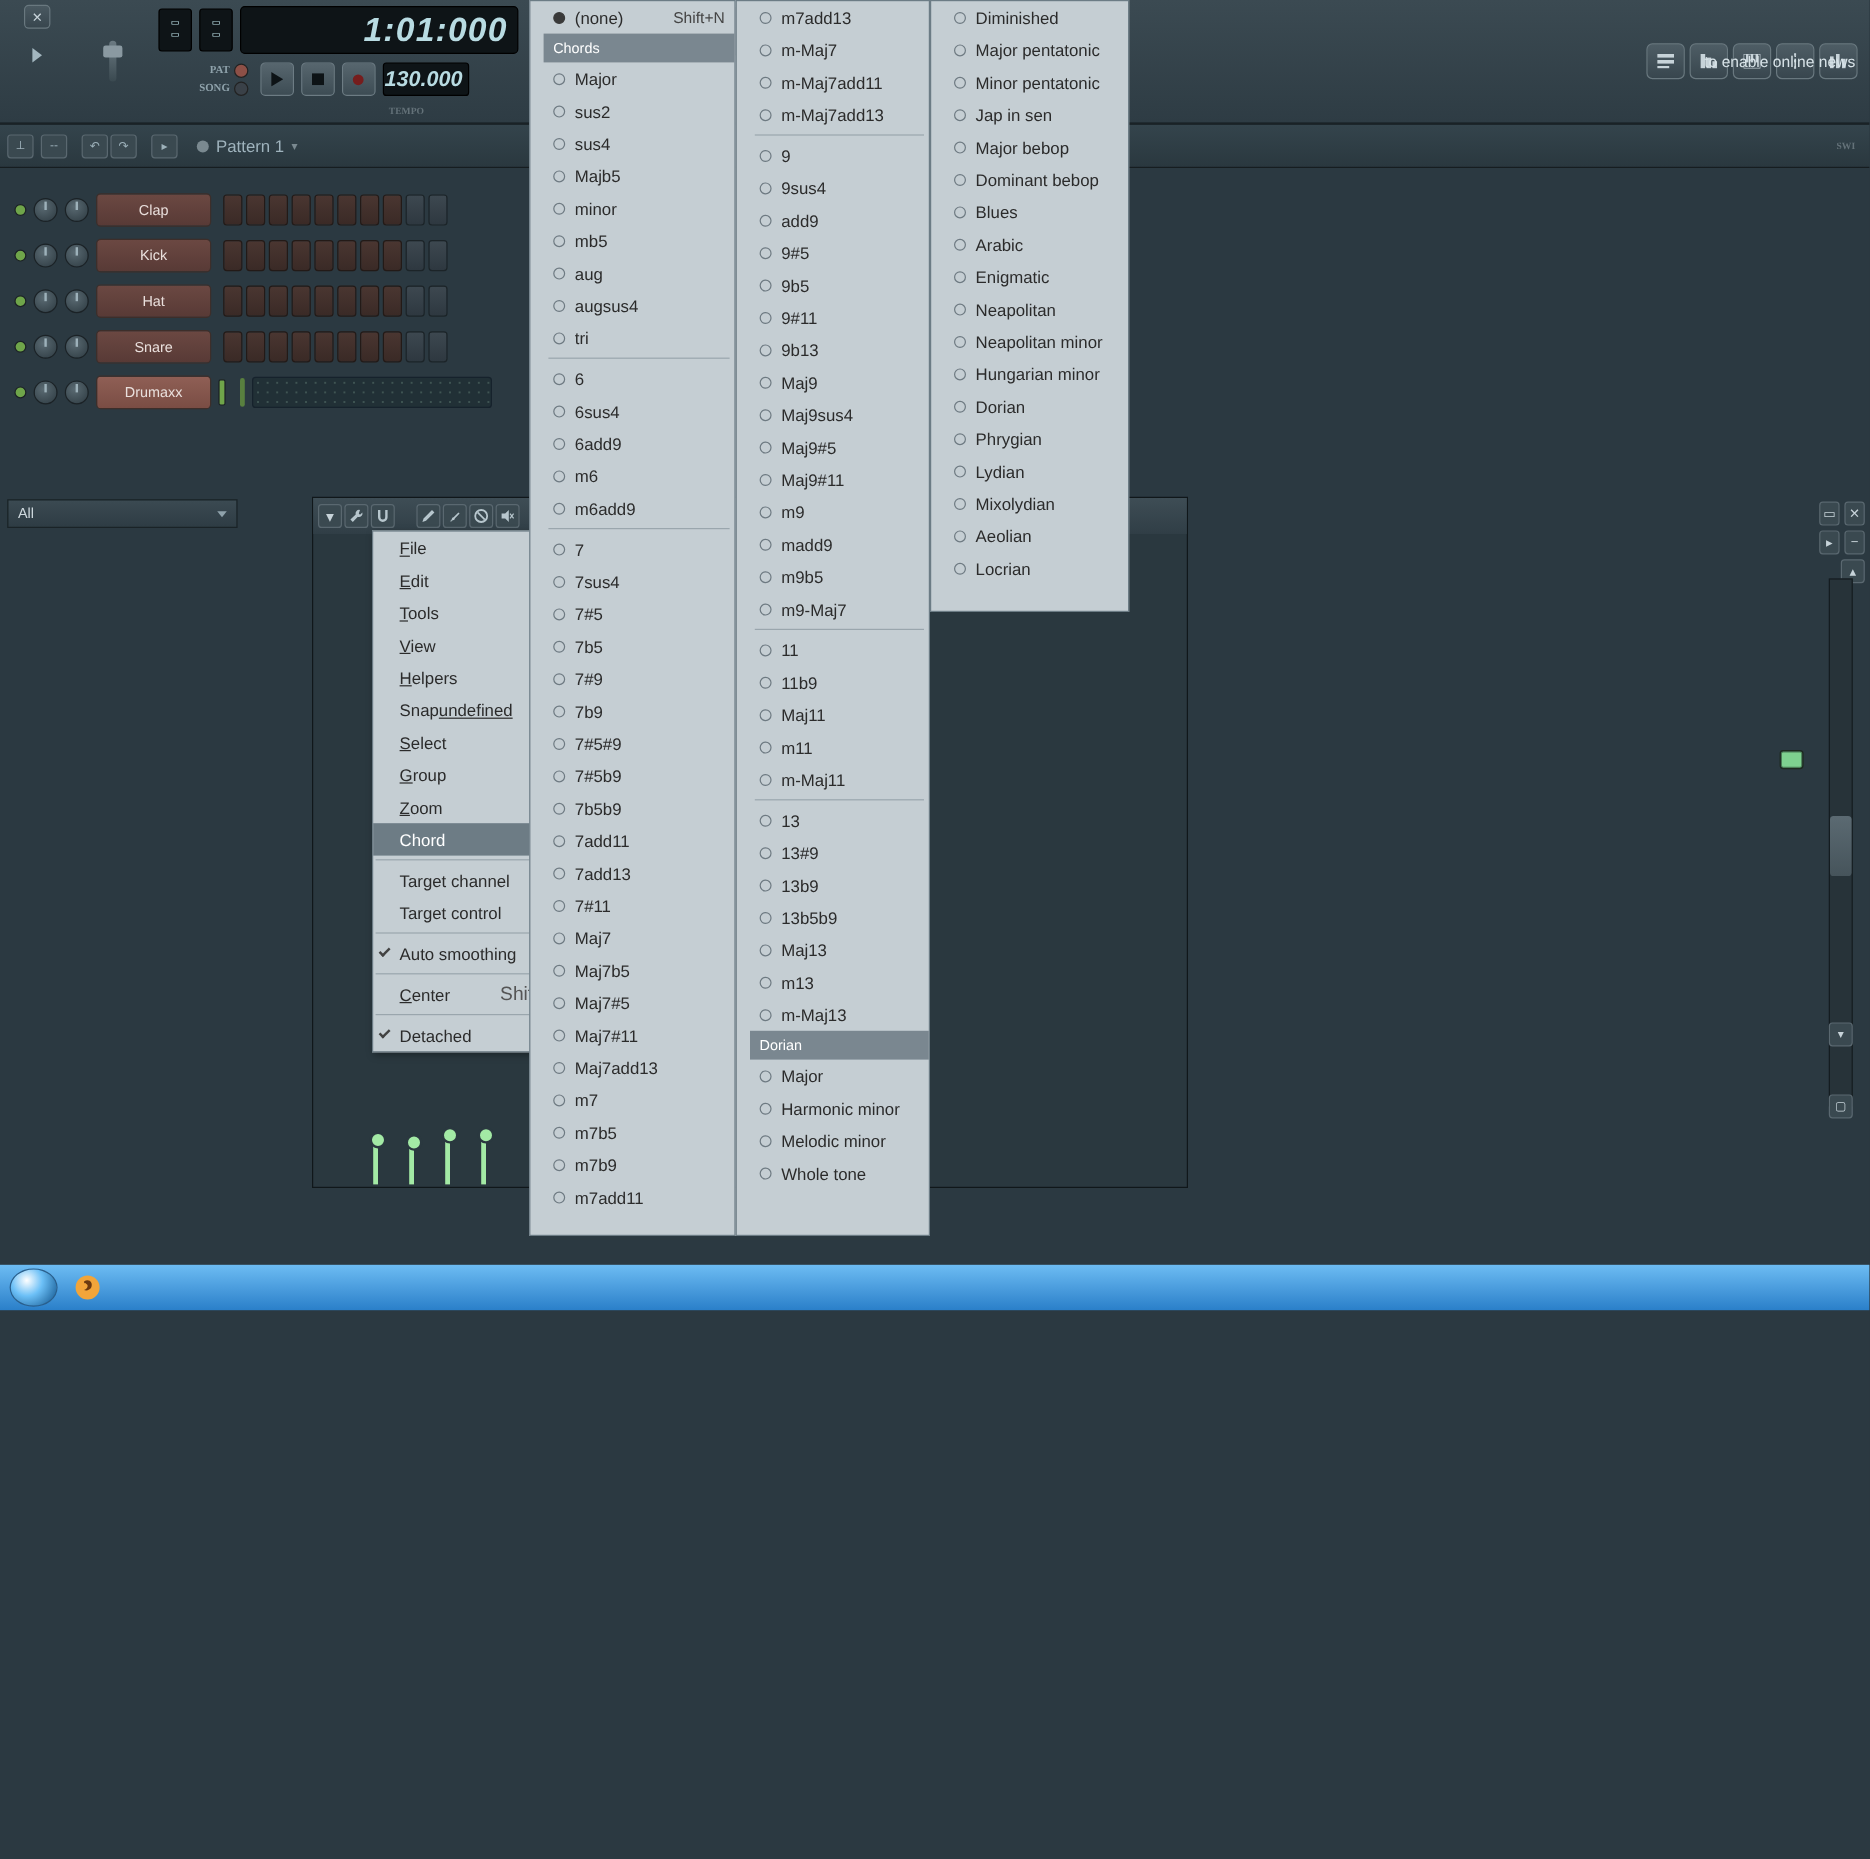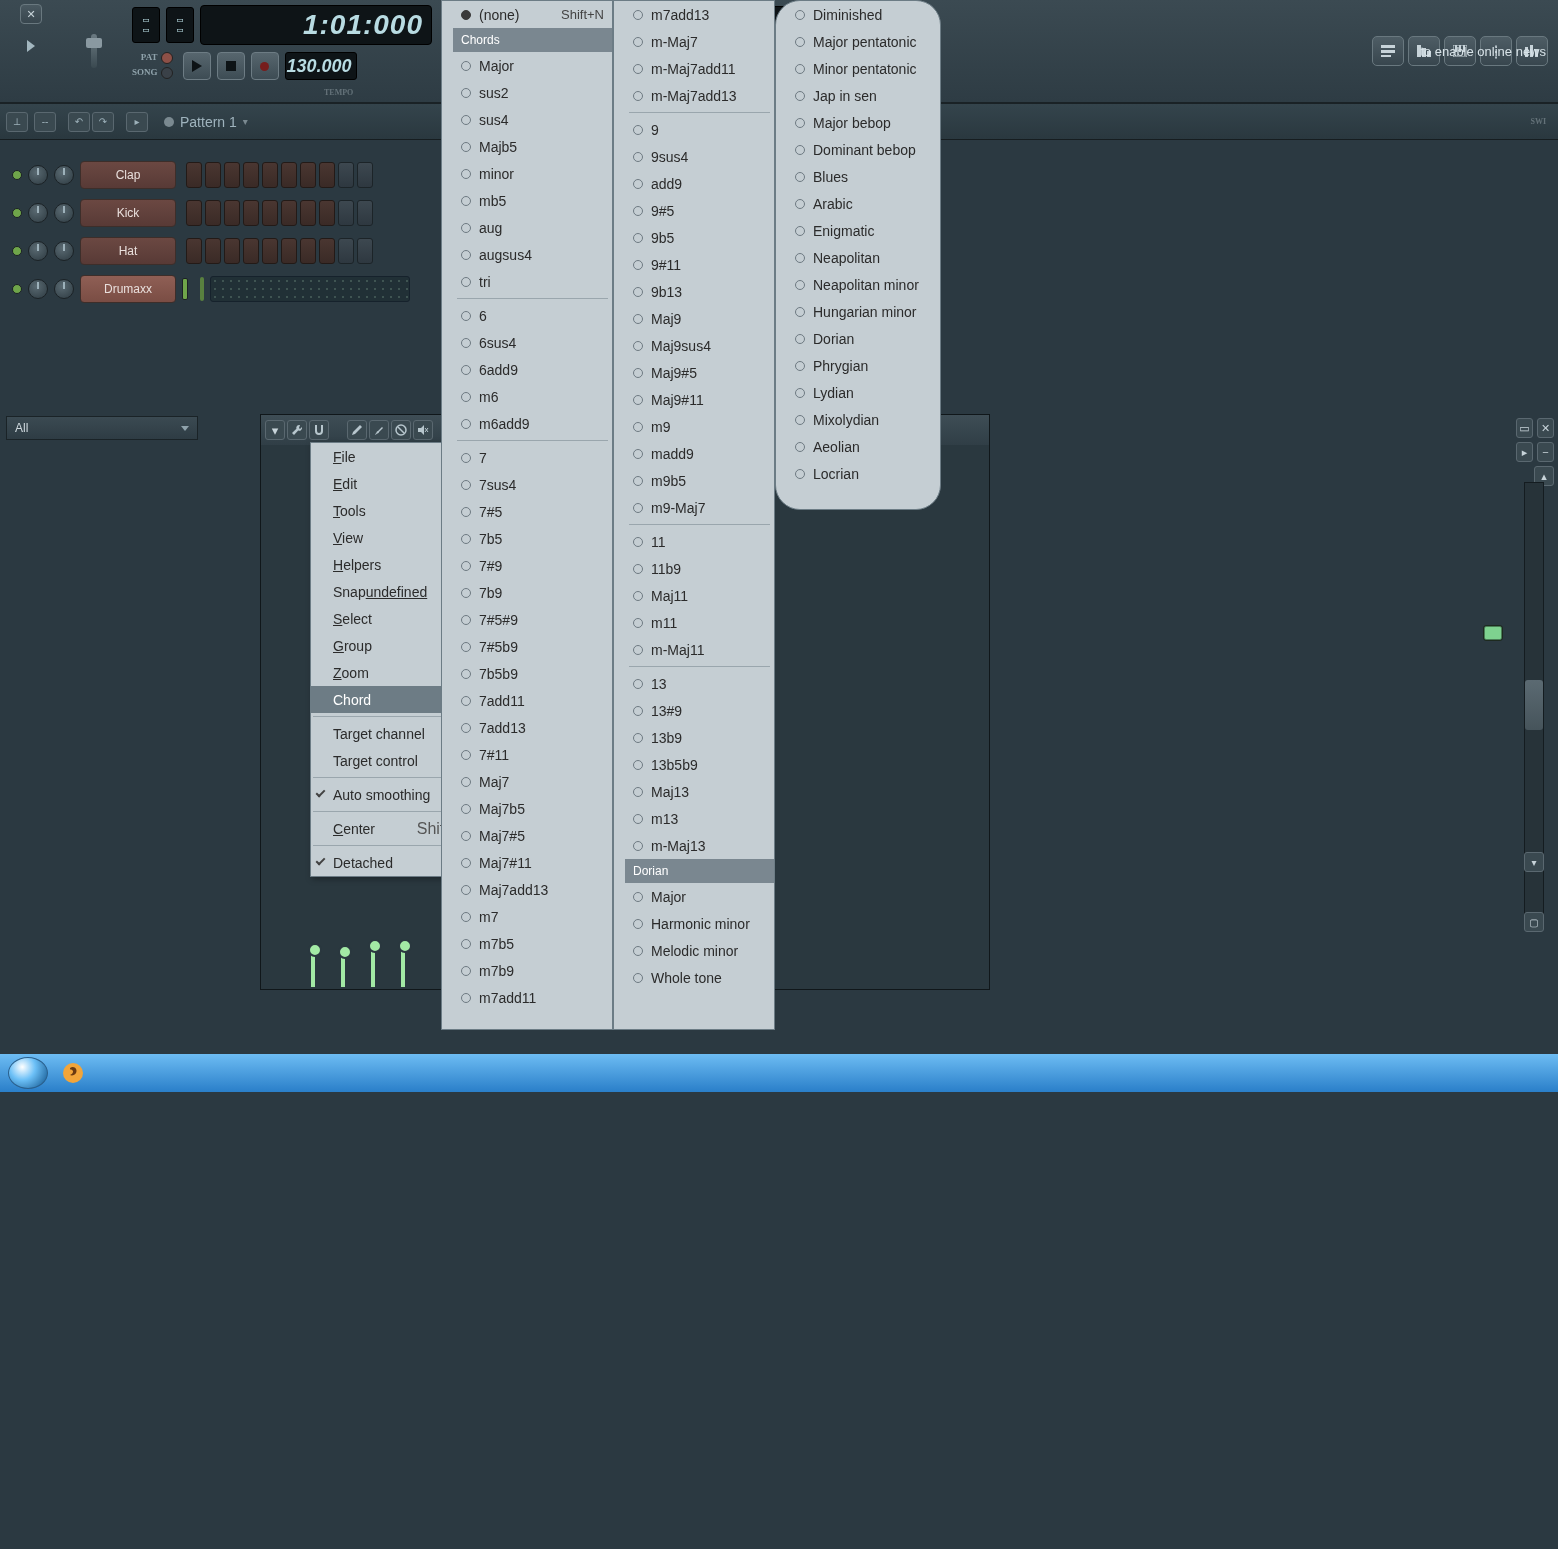--- a/index.html
+++ b/index.html
@@ -27,21 +27,21 @@
   body{margin:0;background:var(--bg);min-width:1098px;height:1092px;position:relative;overflow:hidden;color:var(--txt);font-size:13px;}
   
   .topbar{height:104px;background:linear-gradient(#3b4a52,#2e3c44);display:flex;border-bottom:2px solid #1a2226;position:relative;}
   .top-left{width:62px;display:flex;flex-direction:column;align-items:center;padding:4px;gap:10px;}
   .close-pane{width:22px;height:20px;display:flex;align-items:center;justify-content:center;border:1px solid #69787f;border-radius:4px;background:linear-gradient(#4a5961,#38464e);font-size:11px;color:#c7d3d9;}
   .tri{width:0;height:0;border-left:8px solid #a3b7c0;border-top:6px solid transparent;border-bottom:6px solid transparent;margin-top:6px;}
   .top-lcd-group{width:312px;display:flex;flex-direction:column;padding:4px 6px;}
   .lcd-row1{display:flex;gap:6px;height:42px;align-items:center;}
   .lcd-sm{width:28px;height:36px;background:#0e1417;border:1px solid #000;border-radius:3px;color:var(--lcd);display:flex;flex-direction:column;align-items:center;justify-content:center;font:10px/1 monospace;}
   .lcd-big{flex:1;height:40px;background:#0e1417;border:1px solid #000;border-radius:4px;color:var(--lcd);display:flex;align-items:center;justify-content:flex-end;padding:0 8px;font:italic 700 28px/1 "Arial",sans-serif;letter-spacing:1px;}
-  .lcd-row2{display:flex;gap:6px;margin-top:6px;}
+  .lcd-row2{display:flex;gap:6px;align-items:center;margin-top:6px;margin-left:34px;}
   .patsong{display:flex;flex-direction:column;font:700 9px/1 Tahoma;color:#8fa2ab;text-align:right;gap:3px;padding-right:4px;}
   .small-led{width:12px;height:12px;border-radius:50%;background:#8d5047;border:1px solid #222;display:inline-block;vertical-align:middle;margin-left:3px;}
   .small-led.off{background:#3a4148;}
   .transport-btn{width:28px;height:28px;background:linear-gradient(#57666e,#3d4c54);border:1px solid #6d7c84;border-radius:4px;display:flex;align-items:center;justify-content:center;color:#0d1316;}
   .rec-dot{width:9px;height:9px;border-radius:50%;background:#761d1d;}
   .lcd-tempo{width:72px;height:28px;background:#0e1417;border:1px solid #000;border-radius:3px;color:var(--lcd);display:flex;align-items:center;justify-content:flex-end;font:italic 700 18px/1 Arial;padding:0 4px;}
   .tempo-label{position:absolute;left:324px;top:88px;font:700 8px Tahoma;color:#647279;}
   .top-mid{flex:1;display:flex;align-items:flex-start;padding:6px;gap:8px;}
   .meter{width:210px;height:40px;background:#0e1417;border:1px solid #000;border-radius:4px;}
   .top-right{display:flex;align-items:center;gap:4px;padding:6px 10px;}
@@ -91,21 +91,21 @@
   .ctx-item.sel{background:var(--menu-sel);color:#fff;}
   .ctx-item.sel .arr{border-left-color:#fff;}
   .ctx-item .chk{position:absolute;left:5px;top:9px;width:9px;height:5px;border-left:2px solid #424242;border-bottom:2px solid #424242;transform:rotate(-45deg);}
   .ctx-sep{height:1px;background:#9aa6ad;margin:3px 2px;}
   .ctx-item .sc{margin-left:auto;color:#555;font-size:16px;}
   .ctx-item .ul{text-decoration:underline;}
   
   .col{position:absolute;top:0;background:var(--menu-bg);color:var(--menu-txt);border:1px solid #6c7c85;width:170px;font-size:14px;padding-left:11px;}
   .c1{left:441px;width:172px;height:1030px;}
   .c2{left:613px;width:162px;height:1030px;}
-  .c3{left:775px;width:166px;height:510px;border-radius:25px;}
+  .c3{left:775px;width:166px;height:510px;}
   .col-header{height:24px;background:var(--menu-header);color:#ffffff;display:flex;align-items:center;padding:0 8px;font-size:12px;}
   .opt{height:27px;display:flex;align-items:center;gap:8px;padding:0 8px;}
   .radio{width:10px;height:10px;border-radius:50%;border:1.5px solid #6e7a82;flex-shrink:0;}
   .opt.filled .radio{background:#3a3a3a;border-color:#3a3a3a;}
   .col .sc{margin-left:auto;color:#444;font-size:13px;}
   .col-sep{height:1px;background:#9aa6ad;margin:3px 4px;}
   
   .taskbar{position:absolute;left:0;right:0;bottom:0;height:38px;background:linear-gradient(#6dbcf3,#2a7fc9);display:flex;align-items:center;gap:10px;padding-left:8px;}
   .start{width:40px;height:32px;border-radius:50%;background:radial-gradient(circle at 35% 30%,#fff,#6cc0f7 40%,#0a4d86);border:1px solid #2a5f8c;}
   .task-icon{width:30px;height:30px;border-radius:4px;display:flex;align-items:center;justify-content:center;font-size:16px;}
@@ -272,20 +272,38 @@
         <div class="step"></div>
         <div class="step"></div>
         <div class="step alt"></div>
         <div class="step alt"></div>
       </div>
     </div>
     <div class="ch-row">
       <span class="led"></span>
       <span class="knob"></span>
       <span class="knob"></span>
+      <span class="ch-name">Snare</span>
+      <div class="steps">
+        <div class="step"></div>
+        <div class="step"></div>
+        <div class="step"></div>
+        <div class="step"></div>
+        <div class="step"></div>
+        <div class="step"></div>
+        <div class="step"></div>
+        <div class="step"></div>
+        <div class="step alt"></div>
+        <div class="step alt"></div>
+      </div>
+    </div>
+    <div class="ch-row">
+      <span class="led"></span>
+      <span class="knob"></span>
+      <span class="knob"></span>
       <span class="ch-name sel">Drumaxx</span>
       <span class="led" style="width: 6px; height: 22px; border-radius: 2px; background: rgb(111, 165, 74); margin-right: 6px;"></span>
       <span style="width:4px;height:24px;background:#59803f;border-radius:2px;"></span>
       <div class="drumaxx-steps"></div>
     </div>
   </div>
 
 <div class="browser-header">
   <span>All</span>
   <span class="car"></span>

